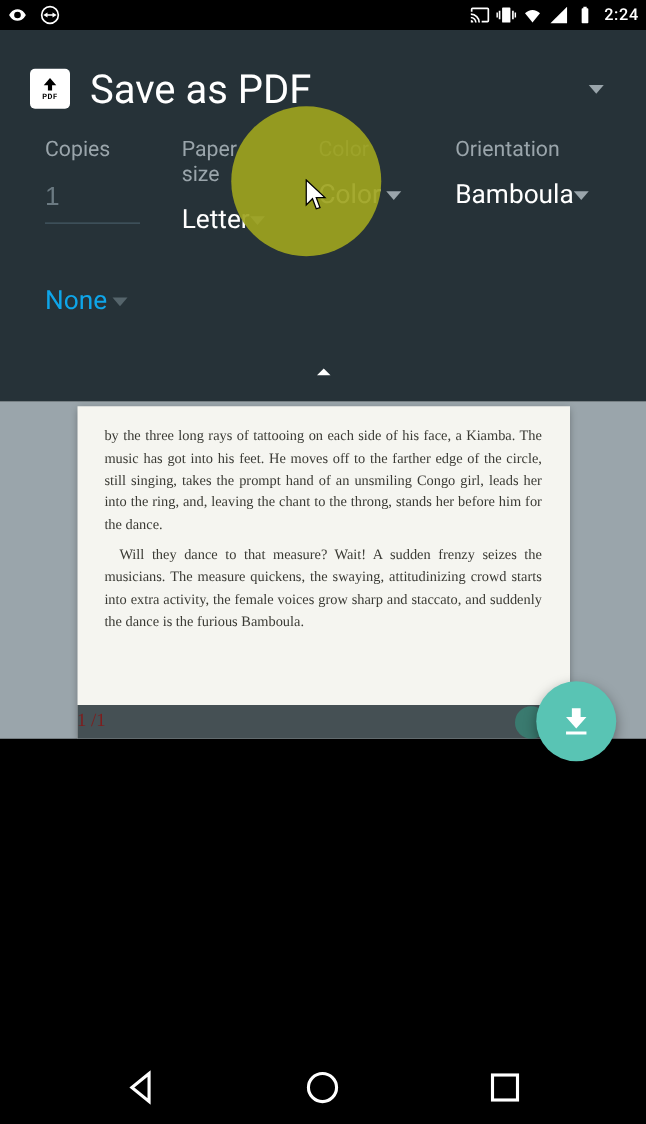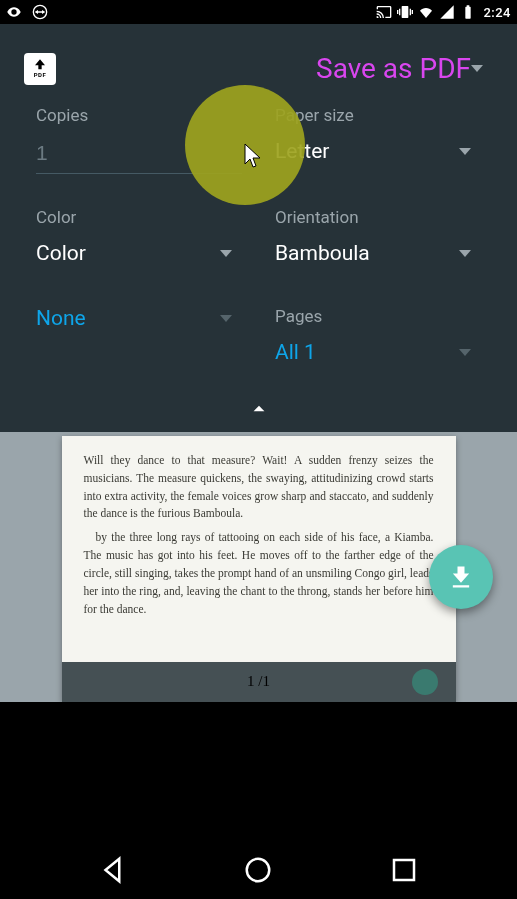--- a/index.html
+++ b/index.html
@@ -44,36 +44,35 @@
       border-radius: 4px;
       display: flex;
       flex-direction: column;
       align-items: center;
       justify-content: center;
       margin-right: 16px;
     }
     .pdf-badge svg { width: 20px; height: 14px; fill:#000; }
     .pdf-badge-text { font-size: 6px; font-weight:700; color:#000; letter-spacing:.5px; margin-top:-2px;}
     .destination-label {
-      color: #d946ef;
-      font-size: 28px;
+      color: #ffffff;
+      font-size: 32px;
       font-weight: 400;
       flex: 1;
-      text-align: right;
     }
     .drop-arrow {
       width: 0; height: 0;
       border-left: 6px solid transparent;
       border-right: 6px solid transparent;
       border-top: 7px solid #9aa5ab;
       margin-right: 10px;
     }
     .options-grid {
       display: grid;
-      grid-template-columns: 1fr 1fr;
+      grid-template-columns: 1fr 1fr 1fr 1fr;
       column-gap: 20px;
       row-gap: 14px;
       padding: 0 36px 10px 36px;
       gap: 33px;
     }
     .field { display: flex; flex-direction: column; }
     .field-label {
       color: #9aa5ab;
       font-size: 17px;
       margin-bottom: 14px;
@@ -123,26 +122,26 @@
       color: #3a3a34;
       font-size: 11.5px;
       line-height: 1.55;
       text-align: justify;
       position: relative;
     }
     .page-card p + p { margin-top: 6px; text-indent: 12px; }
     .page-footer {
       position: absolute;
       left: 0; right: 0; bottom: 0;
-      height: 40px;
+      height: 27px;
       background: rgba(38,50,56,.85);
       display: flex;
       align-items: center;
-      justify-content: center;
-      color: #000000;
+      justify-content: flex-start;
+      color: #7f1d1d;
       font-size: 15px;
     }
     .page-footer .ok-dot {
       position: absolute;
       right: 18px;
       width: 26px; height: 26px;
       border-radius: 50%;
       background: #3a7a6f;
     }
     
@@ -283,40 +282,33 @@
       </div>
     </div>
 
     <div class="field">
       <div class="field-value-row">
         <span class="field-value dim">None</span>
         <span class="drop-arrow" style="border-top-color:#55646b"></span>
       </div>
     </div>
 
-    <div class="field">
-      <span class="field-label">Pages</span>
-      <div class="field-value-row">
-        <span class="field-value dim">All 1</span>
-        <span class="drop-arrow" style="border-top-color:#55646b"></span>
-      </div>
-    </div>
   </div>
 
   <div class="chevron-up">
     <svg viewBox="0 0 24 24">
         <path d="M7 14l5-5 5 5z"></path>
       </svg>
   </div>
 </div>
 
 <div class="preview-area">
   <div class="page-card">
+    <p>by the three long rays of tattooing on each side of his face, a Kiamba. The music has got into his feet. He moves off to the farther edge of the circle, still singing, takes the prompt hand of an unsmiling Congo girl, leads her into the ring, and, leaving the chant to the throng, stands her before him for the dance.</p>
     <p>Will they dance to that measure? Wait! A sudden frenzy seizes the musicians. The measure quickens, the swaying, attitudinizing crowd starts into extra activity, the female voices grow sharp and staccato, and suddenly the dance is the furious Bamboula.</p>
-    <p>by the three long rays of tattooing on each side of his face, a Kiamba. The music has got into his feet. He moves off to the farther edge of the circle, still singing, takes the prompt hand of an unsmiling Congo girl, leads her into the ring, and, leaving the chant to the throng, stands her before him for the dance.</p>
     <div class="page-footer">
       <span>1 /1</span>
       <span class="ok-dot"></span>
     </div>
   </div>
 </div>
 
 <div class="fab">
   <svg viewBox="0 0 24 24">
       <path d="M19 9h-4V3H9v6H5l7 8 7-8zM5 19v2h14v-2H5z"></path>

